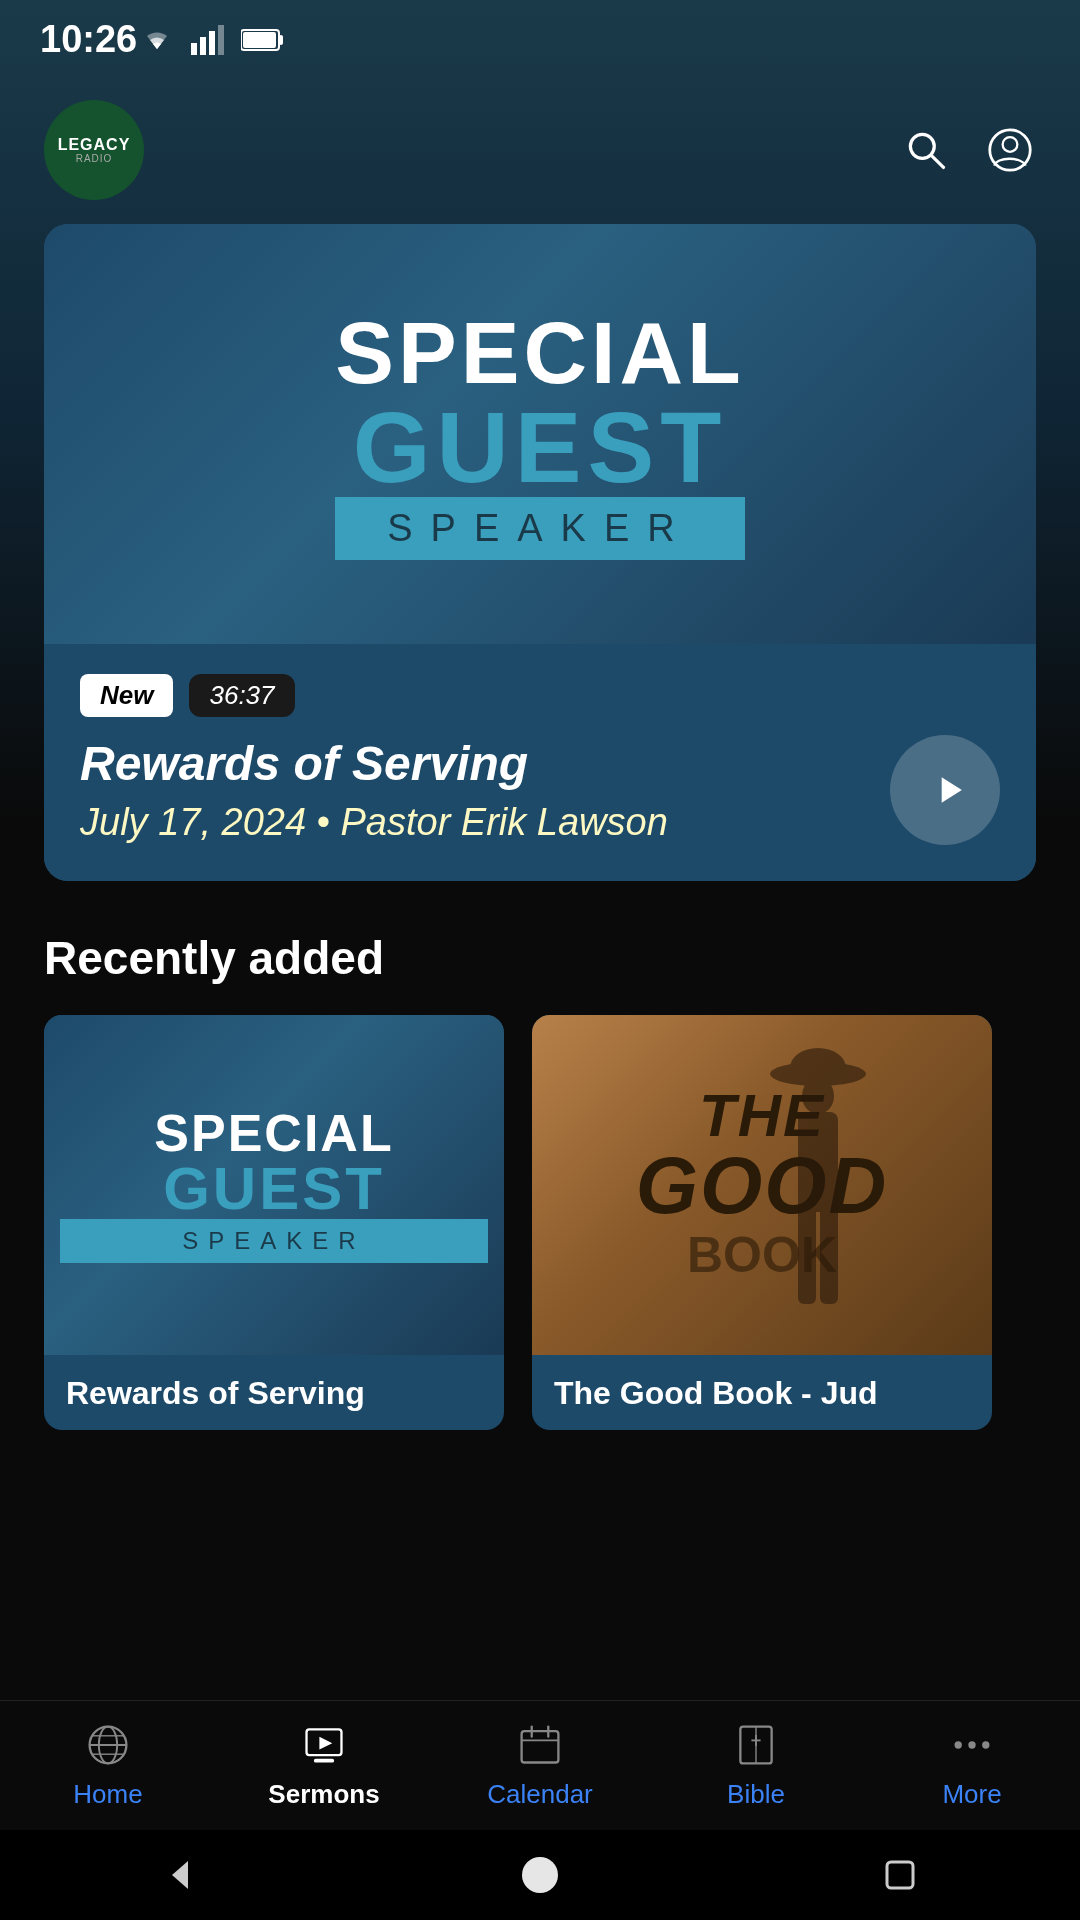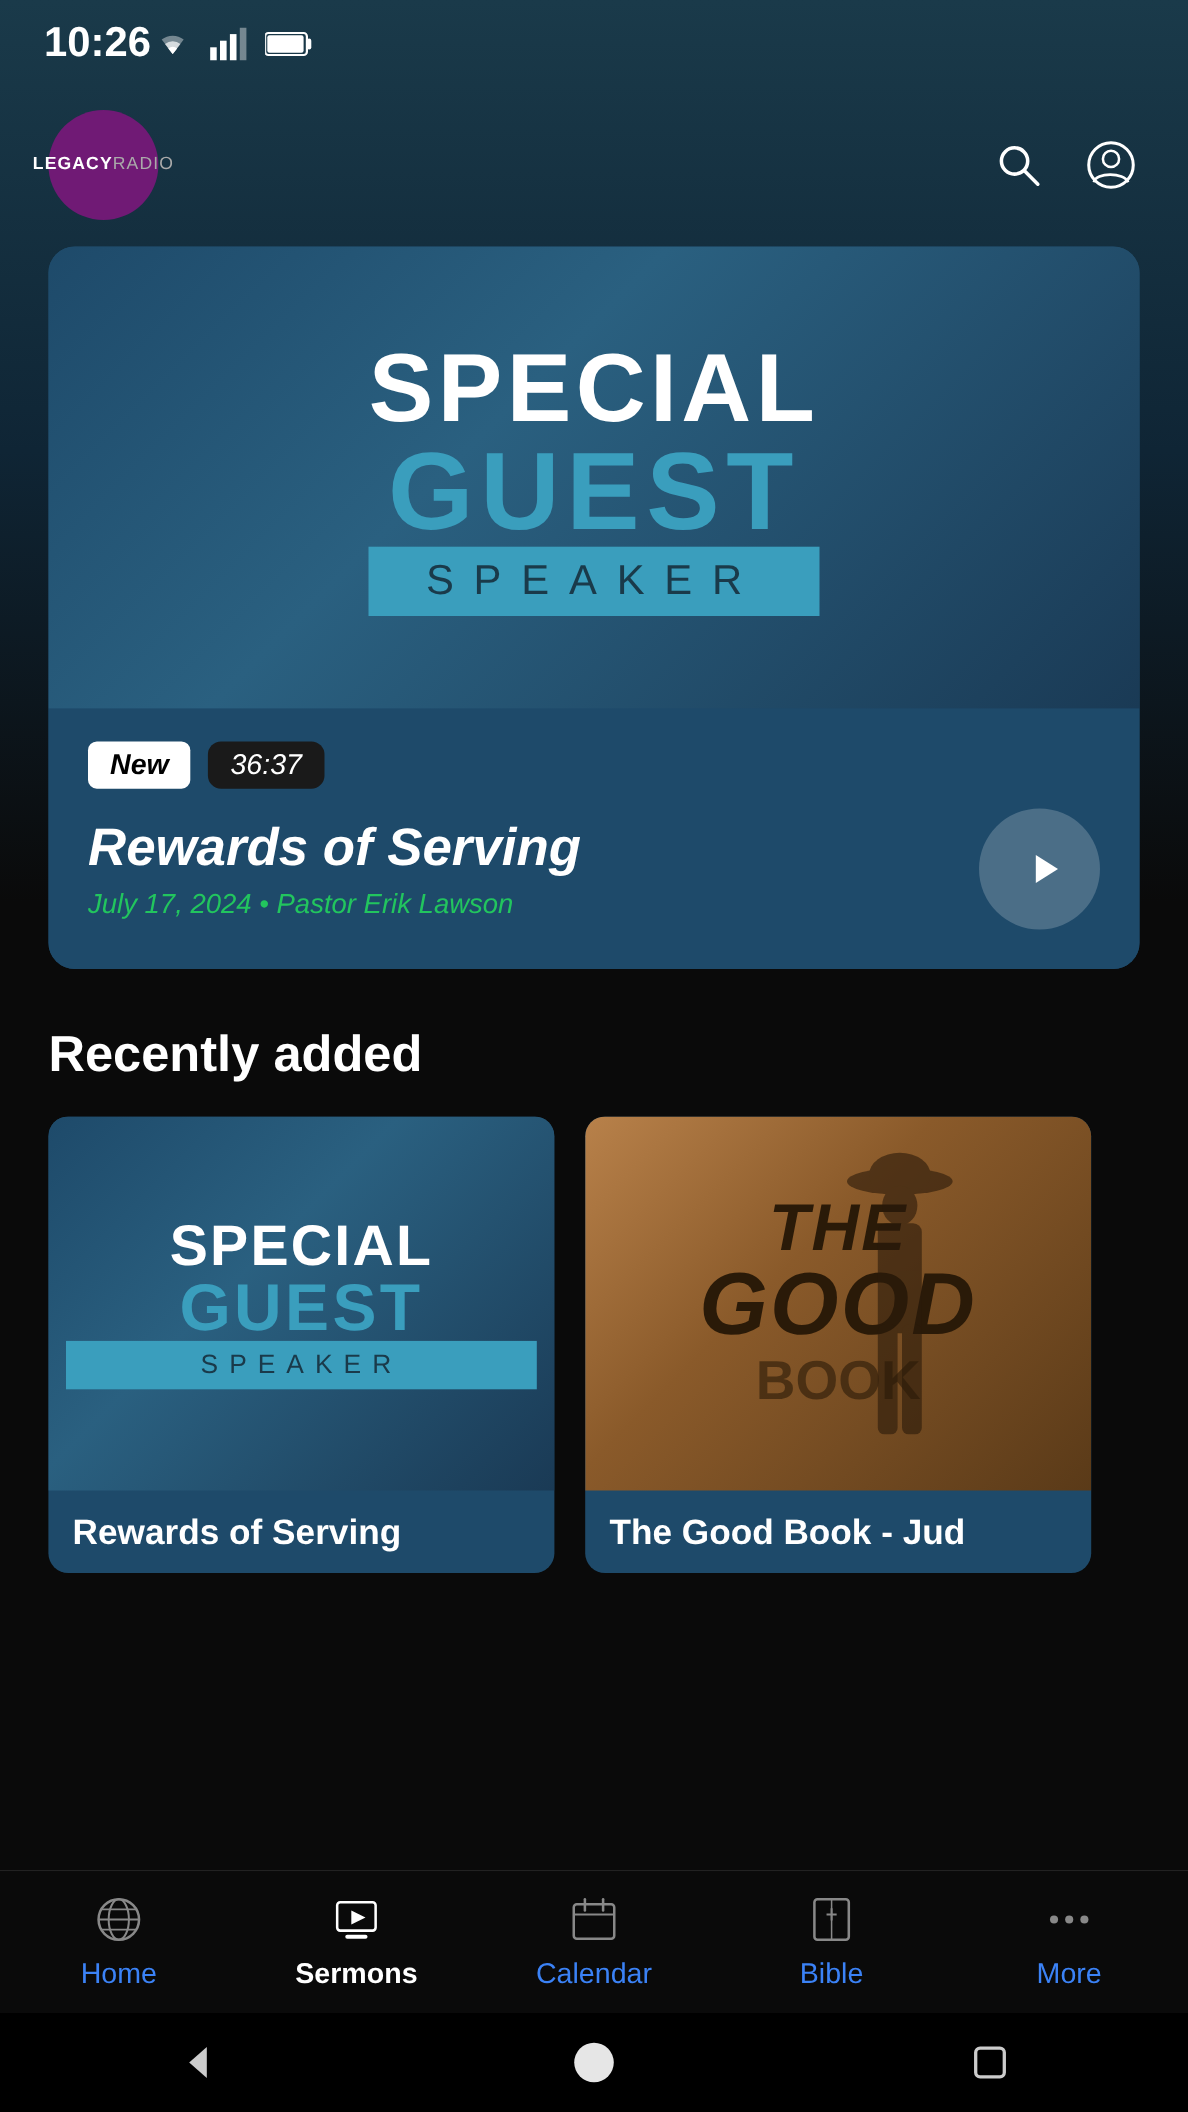--- a/index.html
+++ b/index.html
@@ -54,35 +54,35 @@
       z-index: 5;
       display: flex;
       justify-content: space-between;
       align-items: center;
       padding: 100px 44px 24px 44px;
     }
     .logo-circle {
       width: 100px;
       height: 100px;
       border-radius: 50%;
-      background: #701a75;
-      display: flex;
-      align-items: center;
-      justify-content: center;
-      flex-direction: row;
+      background: #14532d;
+      display: flex;
+      align-items: center;
+      justify-content: center;
+      flex-direction: column;
     }
     .logo-text-legacy {
       font-size: 16px;
       font-weight: 700;
       color: #fff;
       letter-spacing: 1px;
       line-height: 1;
     }
     .logo-text-sub {
-      font-size: 16px;
+      font-size: 10px;
       color: #aaa;
       letter-spacing: 1px;
     }
     .header-actions {
       display: flex;
       gap: 32px;
       align-items: center;
     }
     .header-icon {
       width: 52px;
@@ -181,22 +181,22 @@
       justify-content: space-between;
       align-items: center;
     }
     .featured-title {
       font-size: 48px;
       font-weight: 800;
       color: #fff;
       margin-bottom: 10px;
     }
     .featured-meta {
-      font-size: 25px;
-      color: #22c55e;
+      font-size: 38px;
+      color: #fef9c3;
     }
     .play-button {
       width: 110px;
       height: 110px;
       border-radius: 50%;
       background: rgba(255,255,255,0.2);
       display: flex;
       align-items: center;
       justify-content: center;
       cursor: pointer;

